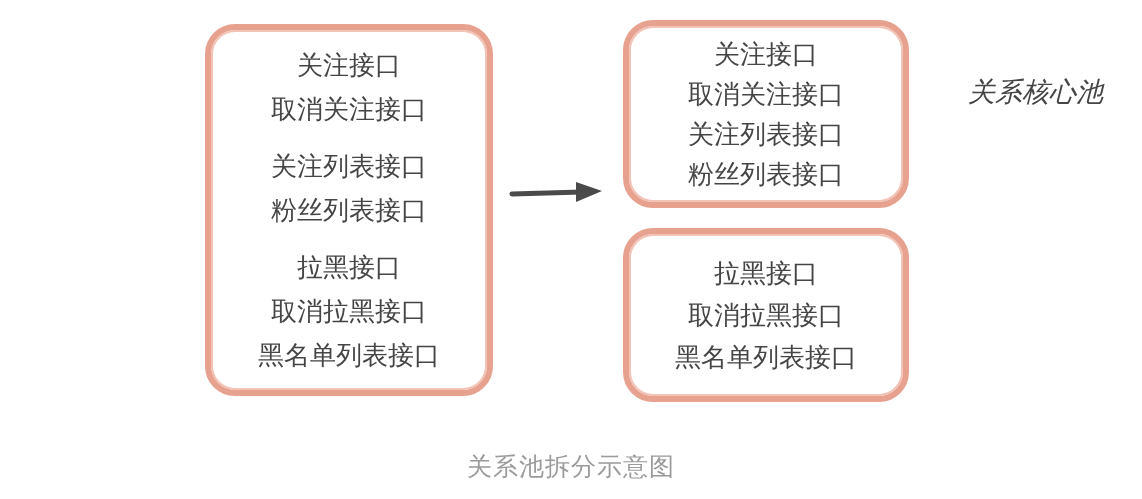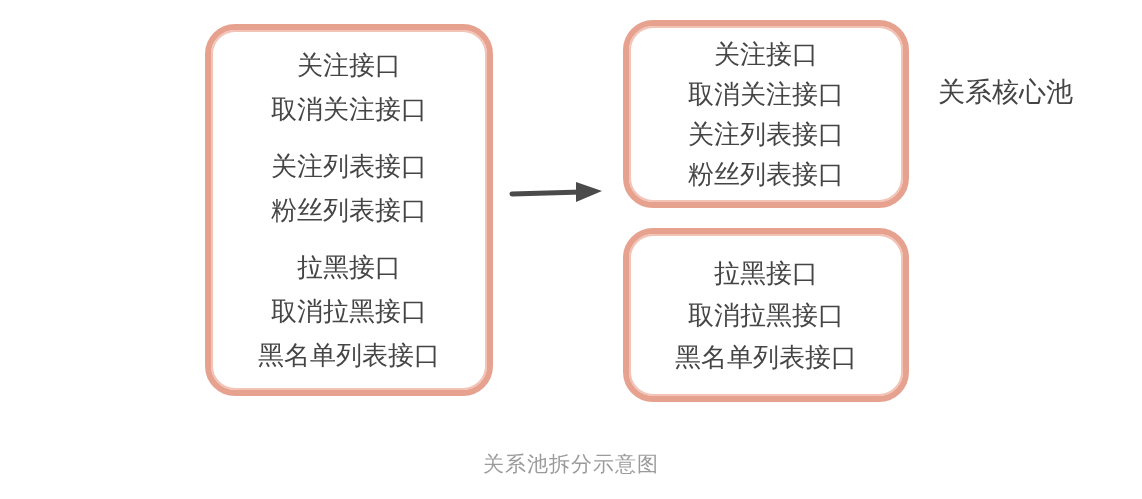--- a/index.html
+++ b/index.html
@@ -44,38 +44,38 @@
   .box-noncore { left: 623px; top: 228px; width: 286px; height: 174px; padding: 8px 10px; }
   .box-noncore .item { margin: 8px 0; }
 
   .side-label {
     position: absolute;
     color: #454545;
     font-size: 27px;
     white-space: nowrap;
   }
   .label-source { left: 90px; top: 184px; }
-  .label-core { left: 938px; top: 74px; }
+  .label-core { left: 968px; top: 74px; font-style: italic; }
   .label-noncore { left: 940px; top: 296px; }
 
   .arrow {
     position: absolute;
     left: 508px;
     top: 172px;
     width: 100px;
     height: 40px;
   }
   .caption {
     position: absolute;
     left: 0;
     top: 450px;
     width: 100%;
     text-align: center;
     color: #9b9b9b;
-    font-size: 21px;
+    font-size: 25px;
     letter-spacing: 1px;
   }
 </style>
 </head>
 <body>
 
 <div class="canvas">
 
 
   <div class="pool-box box-source">

